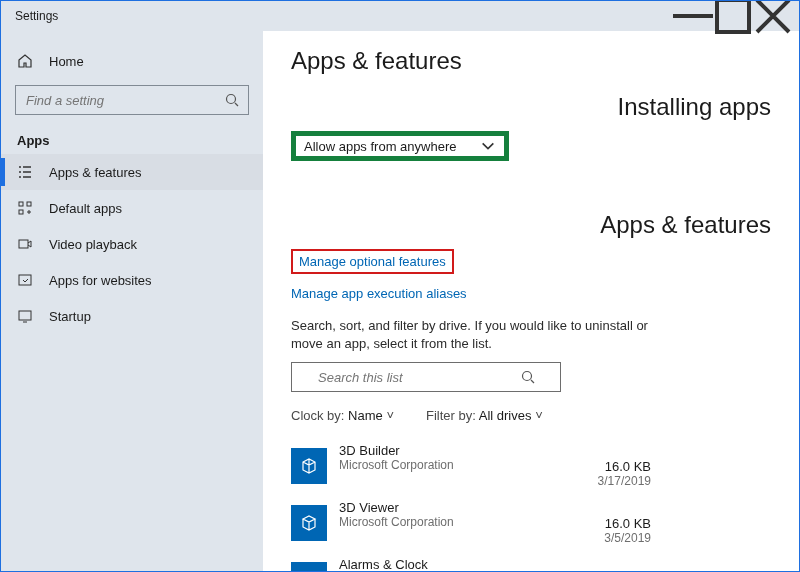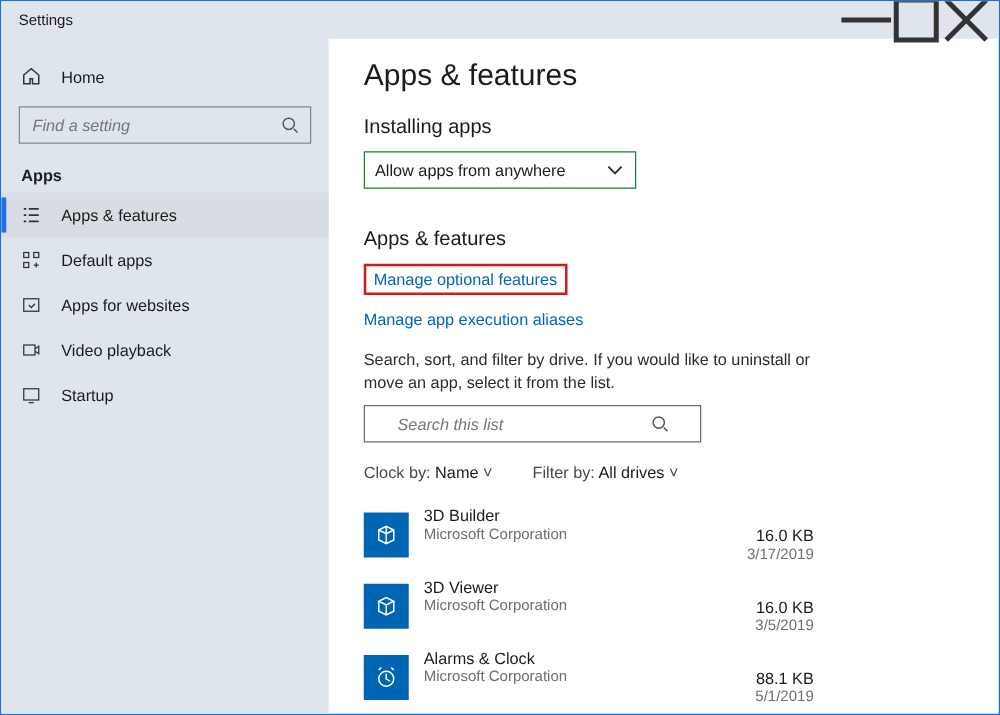--- a/index.html
+++ b/index.html
@@ -69,26 +69,26 @@
   .nav-item.active::before {
     content: ""; position: absolute; left: 0; top: 4px; bottom: 4px;
     width: 4px; background: #1e6fe0;
   }
   .main {
     flex: 1;
     padding: 16px 28px 0 28px;
     overflow: hidden;
   }
   h1.page-title { font-size: 24px; font-weight: 400; margin: 0 0 18px 0; }
-  h2.subhead { font-size: 16px; font-weight: 400; margin: 0 0 10px 0; }
+  h2.subhead { font-size: 24px; font-weight: 400; margin: 0 0 10px 0; text-align: right; }
   p.body-text { font-size: 13px; color: #2b2b2b; margin: 0 0 10px 0; max-width: 370px; line-height: 1.35; }
   .combo {
-    border: 1px solid #15803d; width: 218px; height: 30px;
+    border: 5px solid #15803d; width: 218px; height: 30px;
     display: flex; align-items: center; justify-content: space-between;
-    padding: 0 8px; font-size: 13px; margin-bottom: 32px;
+    padding: 0 8px; font-size: 13px; margin-bottom: 50px;
   }
   .link-row { color: #0066b4; font-size: 13px; margin: 0 0 16px 0; display:inline-block; }
   .link-highlight { border: 2px solid #d11a1a; padding: 3px 6px; margin-bottom: 12px; display:inline-block; }
   .list-search {
     display:flex; align-items:center;
     border: 1px solid #6d6d6d; width: 270px; height: 30px;
     padding: 0 24px; margin-bottom: 16px;
   }
   .list-search input {
     border: none; outline: none; background: transparent; flex: 1;
@@ -180,35 +180,35 @@
             <path d="M10 12h4M12 10v4" stroke="#333"></path>
           </svg>
       </span>
       <span>Default apps</span>
     </div>
 
 
     <div class="nav-item">
       <span class="icon">
         <svg viewBox="0 0 16 16">
+            <rect x="2" y="4" width="9" height="8" fill="none" stroke="#333"></rect>
+            <path d="M11 7l3-2v6l-3-2" fill="none" stroke="#333"></path>
+          </svg>
+      </span>
+      <span>Video playback</span>
+    </div>
+
+    <div class="nav-item">
+      <span class="icon">
+        <svg viewBox="0 0 16 16">
             <rect x="2" y="3" width="12" height="10" fill="none" stroke="#333"></rect>
             <path d="M6 8l2 2 3-3" fill="none" stroke="#333"></path>
           </svg>
       </span>
       <span>Apps for websites</span>
-    </div>
-
-    <div class="nav-item">
-      <span class="icon">
-        <svg viewBox="0 0 16 16">
-            <rect x="2" y="4" width="9" height="8" fill="none" stroke="#333"></rect>
-            <path d="M11 7l3-2v6l-3-2" fill="none" stroke="#333"></path>
-          </svg>
-      </span>
-      <span>Video playback</span>
     </div>
 
     <div class="nav-item">
       <span class="icon">
         <svg viewBox="0 0 16 16">
             <rect x="2" y="3" width="12" height="9" fill="none" stroke="#333"></rect>
             <path d="M6 14h4" stroke="#333"></path>
           </svg>
       </span>
       <span>Startup</span>

